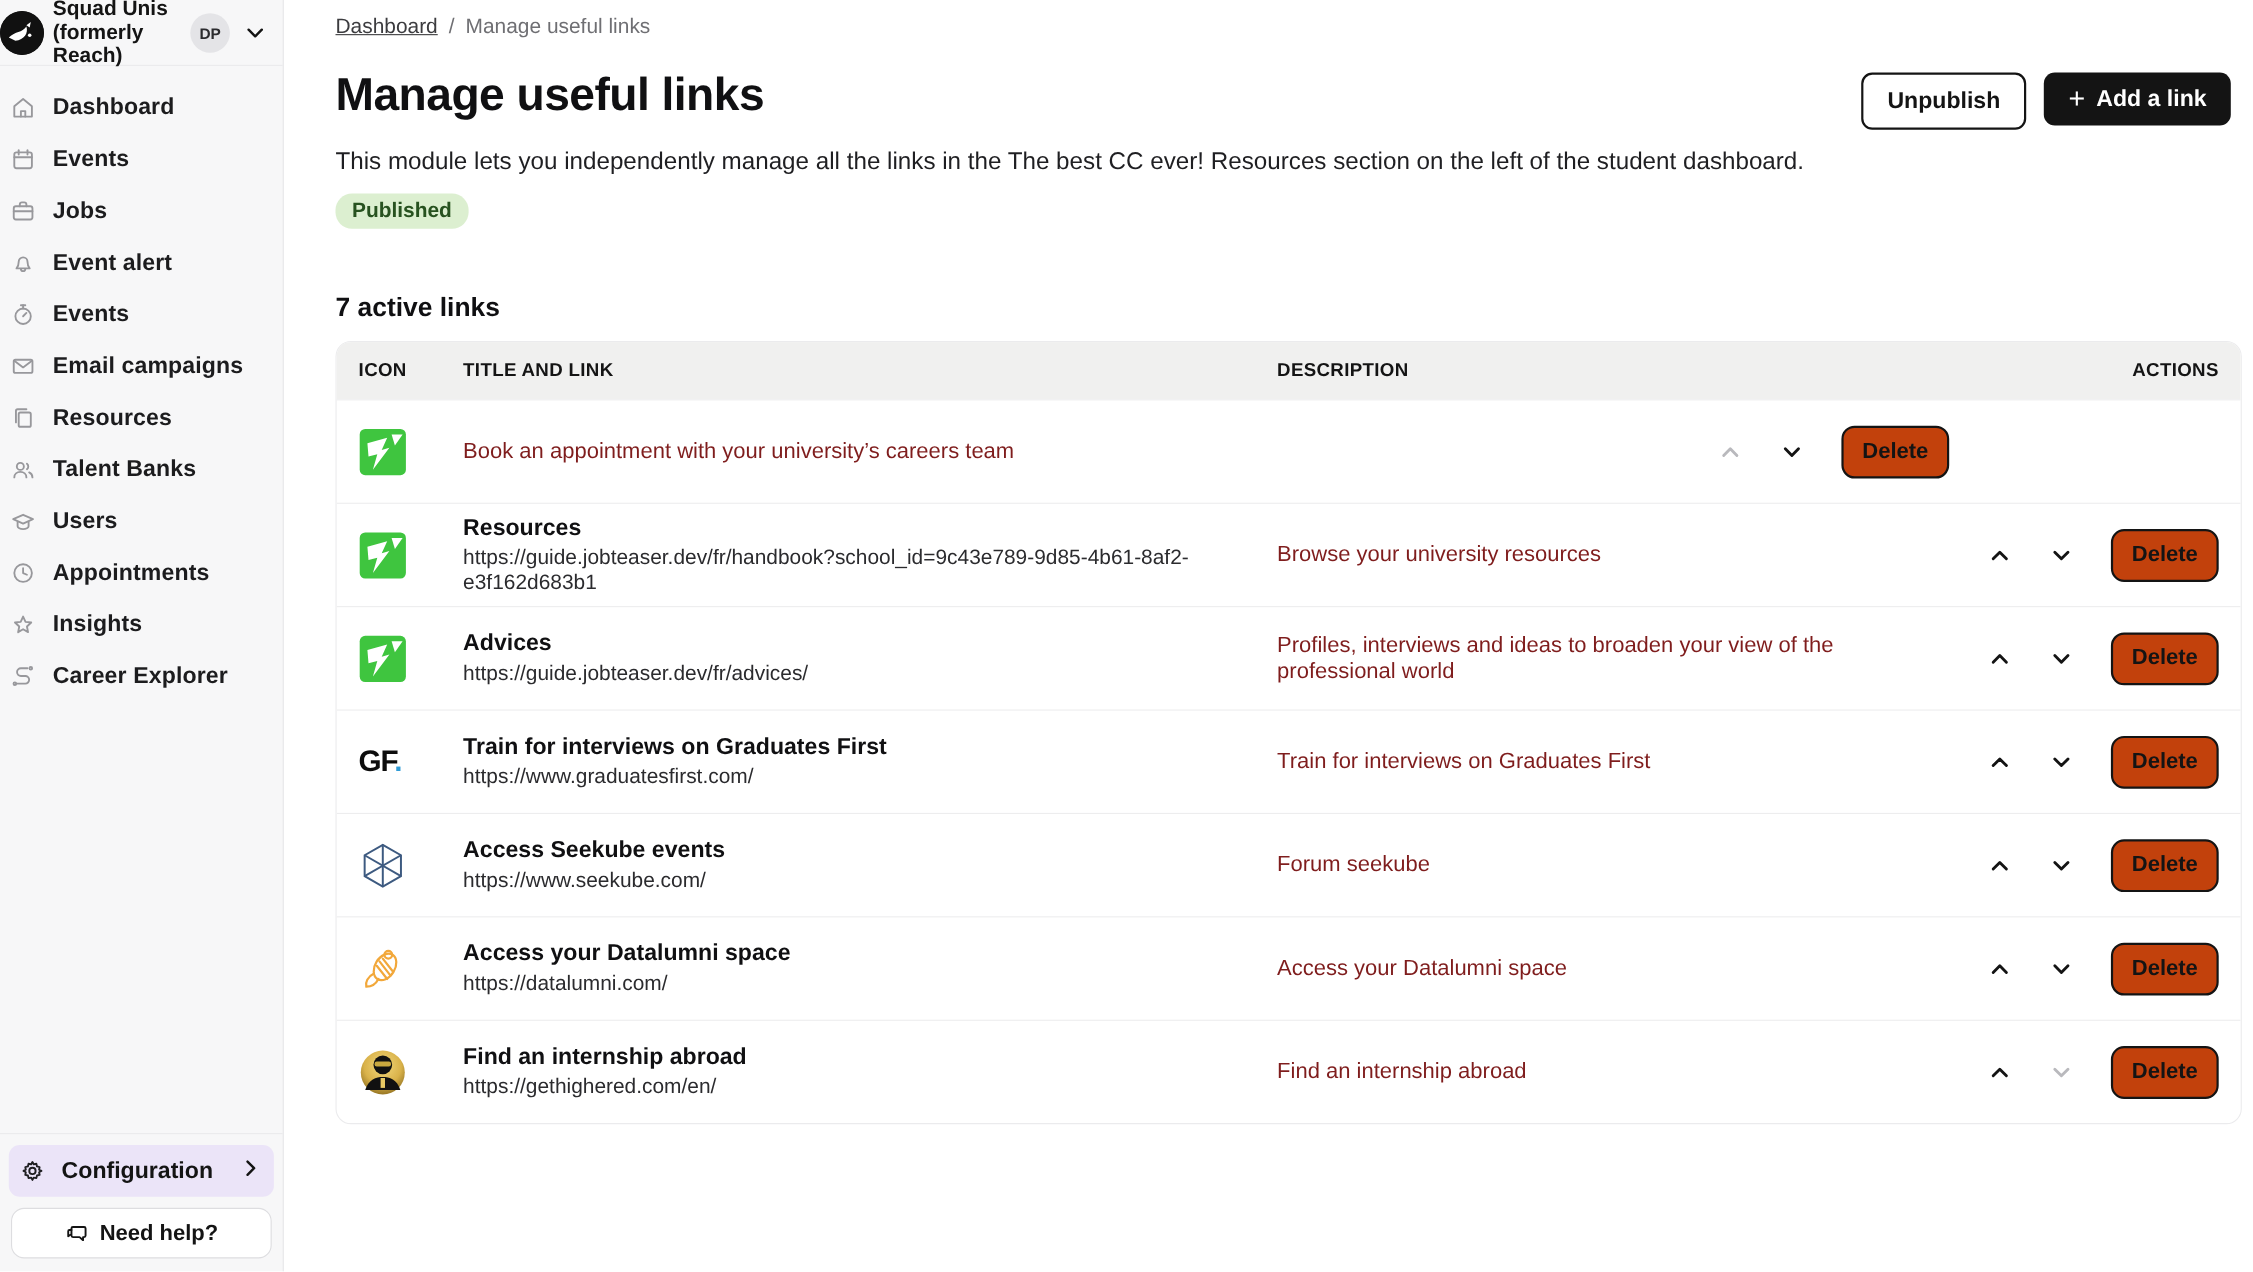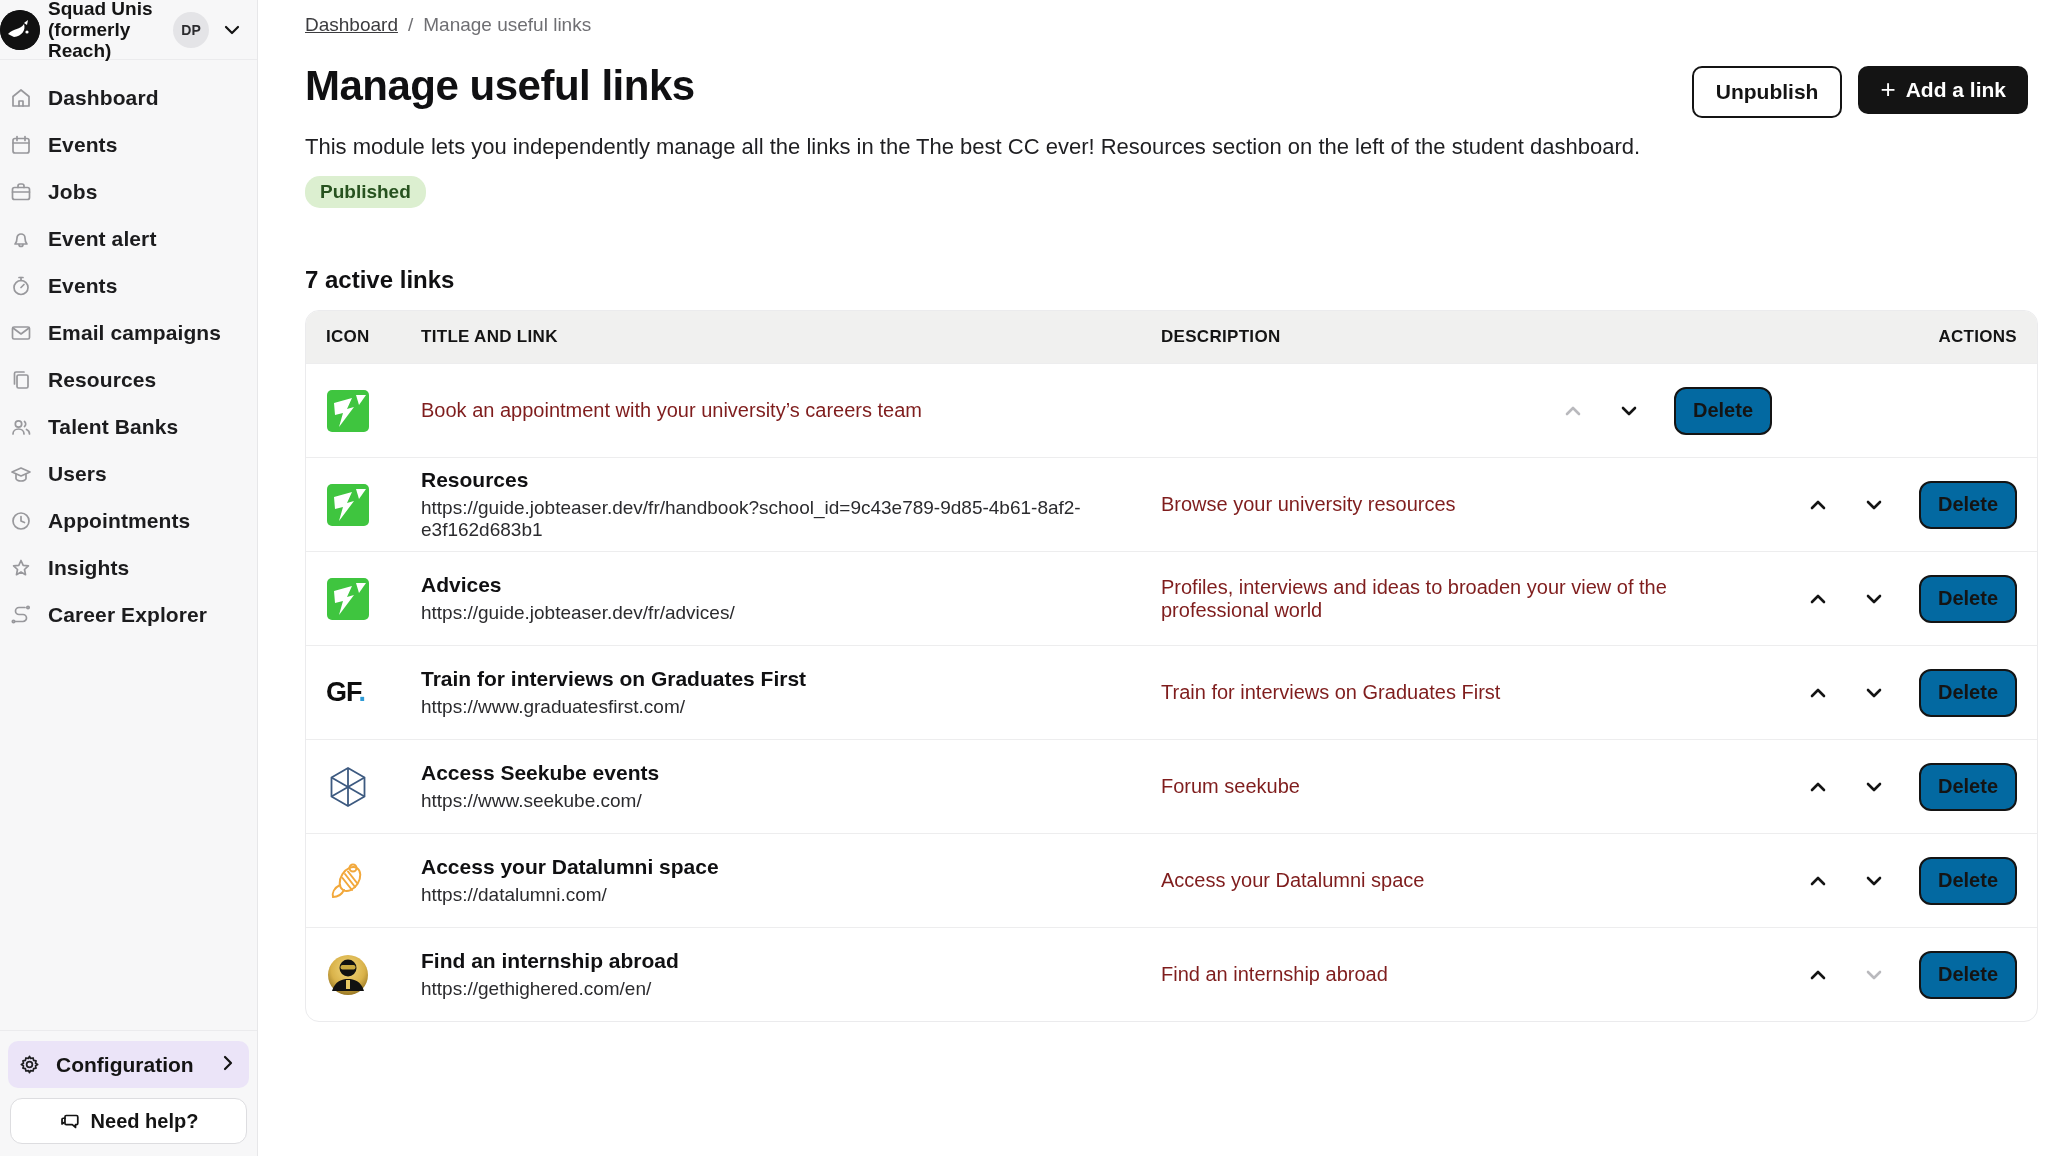--- a/index.html
+++ b/index.html
@@ -119,21 +119,21 @@
   .cell-title .link-title { font-size:21px; font-weight:700; color:#101012; }
   .cell-title .link-url { font-size:19px; color:#2b2b2e; margin-top:5px; }
 
   .cell-desc { font-size:20px; color:#7f1d1d; }
 
   .cell-actions { display:flex; align-items:center; justify-content:flex-end; gap:26px; }
   .move-btn { background:none; border:none; cursor:pointer; width:30px; height:30px; display:flex; align-items:center; justify-content:center; padding:0; }
   .move-btn svg { width:22px; height:22px; fill:none; stroke:#141414; stroke-width:2.6; stroke-linecap:round; stroke-linejoin:round; }
   .move-btn.disabled svg { stroke:#b9b9bd; }
   .btn-delete {
-    height:48px; padding:0 17px; background:#0369a1; border:2px solid #141414;
+    height:48px; padding:0 17px; background:#c2410c; border:2px solid #141414;
     border-radius:12px; font-size:20px; font-weight:700; color:#141414;
     cursor:pointer; margin-left:4px; font-family:inherit;
   }
 </style>
 </head>
 <body>
 
 <aside class="sidebar">
   <div class="brand-row">
     <div class="brand-logo">

